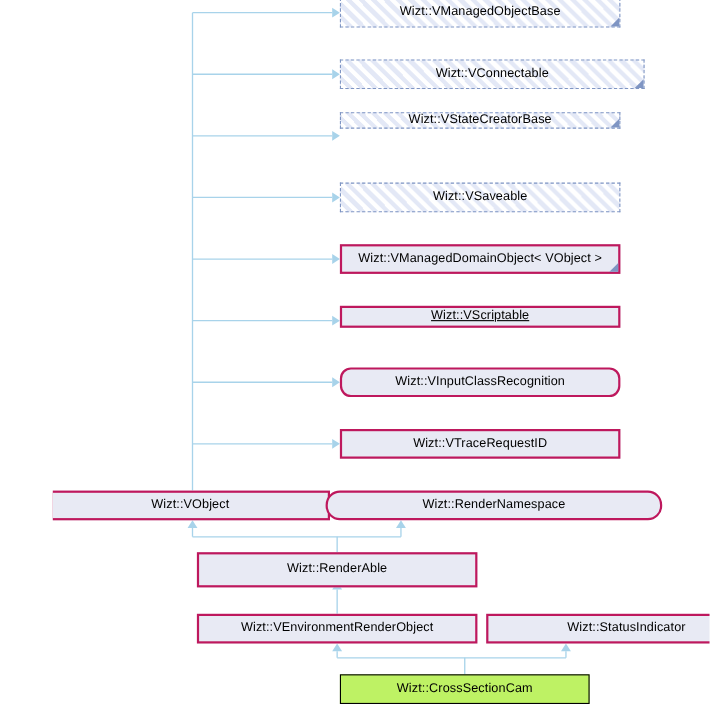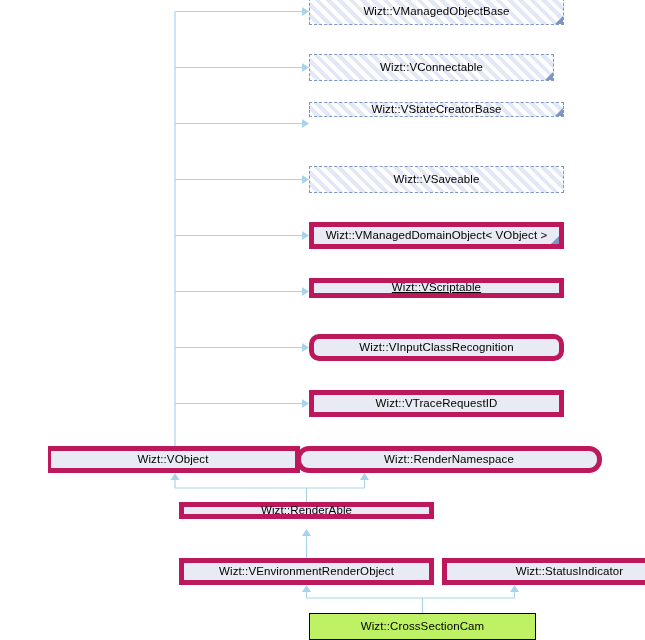--- a/index.html
+++ b/index.html
@@ -35,21 +35,21 @@
     justify-content: center;
     font-size: 11.5px;
     line-height: 1;
     color: #000000;
     letter-spacing: 0.1px;
     white-space: nowrap;
     z-index: 2;
   }
   
   .node.concrete {
-    border: 5px solid #be185d;
+    border: 2px solid #be185d;
     background: #e8eaf4;
   }
   
   .node.abstract {
     border: 1px dashed #7f95c3;
     background:
       repeating-linear-gradient(
         45deg,
         #ffffff 0px,
         #ffffff 4px,
@@ -111,21 +111,21 @@
       <path d="M 258.5 585 l -4.5 7 l 9 0 Z" fill="#a8d3ea"></path>
       <line x1="466.5" y1="592" x2="466.5" y2="598" stroke="#a8d3ea" stroke-width="1.2"></line>
       <path d="M 466.5 585 l -4.5 7 l 9 0 Z" fill="#a8d3ea"></path>
       <line x1="374.5" y1="598" x2="374.5" y2="613" stroke="#a8d3ea" stroke-width="1.2"></line>
     </svg>
   <div id="nodes">
       <div class="node abstract" style="left: 261px; top: -2px; width: 255px; height: 27px;">
         <span class="node-label">Wizt::VManagedObjectBase</span>
         <span class="fold"></span>
       </div>
-      <div class="node abstract" style="left: 261px; top: 54px; width: 245px; height: 27px;">
+      <div class="node abstract" style="left: 261px; top: 54px; width: 277px; height: 27px;">
         <span class="node-label">Wizt::VConnectable</span>
         <span class="fold"></span>
       </div>
       <div class="node abstract" style="left: 261px; top: 102px; width: 255px; height: 15px;">
         <span class="node-label">Wizt::VStateCreatorBase</span>
         <span class="fold"></span>
       </div>
       <div class="node abstract" style="left: 261px; top: 166px; width: 255px; height: 27px;">
         <span class="node-label">Wizt::VSaveable</span>
       </div>
@@ -141,21 +141,21 @@
       </div>
       <div class="node concrete" style="left: 261px; top: 390px; width: 255px; height: 27px;">
         <span class="node-label">Wizt::VTraceRequestID</span>
       </div>
       <div class="node concrete" style="left: -2px; top: 446px; width: 254px; height: 27px;">
         <span class="node-label">Wizt::VObject</span>
       </div>
       <div class="node concrete" style="left: 248px; top: 446px; width: 306px; height: 27px; border-radius: 13px;">
         <span class="node-label">Wizt::RenderNamespace</span>
       </div>
-      <div class="node concrete" style="left: 131px; top: 502px; width: 255px; height: 17px;">
+      <div class="node concrete" style="left: 131px; top: 502px; width: 255px; height: 32px;">
         <span class="node-label">Wizt::RenderAble</span>
       </div>
       <div class="node concrete" style="left: 131px; top: 558px; width: 255px; height: 27px;">
         <span class="node-label">Wizt::VEnvironmentRenderObject</span>
       </div>
       <div class="node concrete" style="left: 394px; top: 558px; width: 255px; height: 27px;">
         <span class="node-label">Wizt::StatusIndicator</span>
       </div>
       <div class="node current" style="left: 261px; top: 613px; width: 227px; height: 27px;">
         <span class="node-label">Wizt::CrossSectionCam</span>

